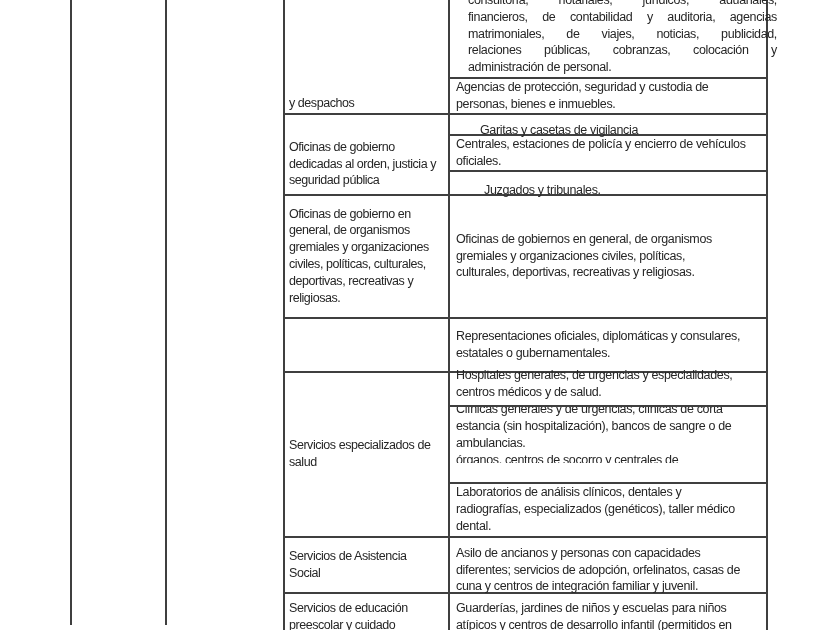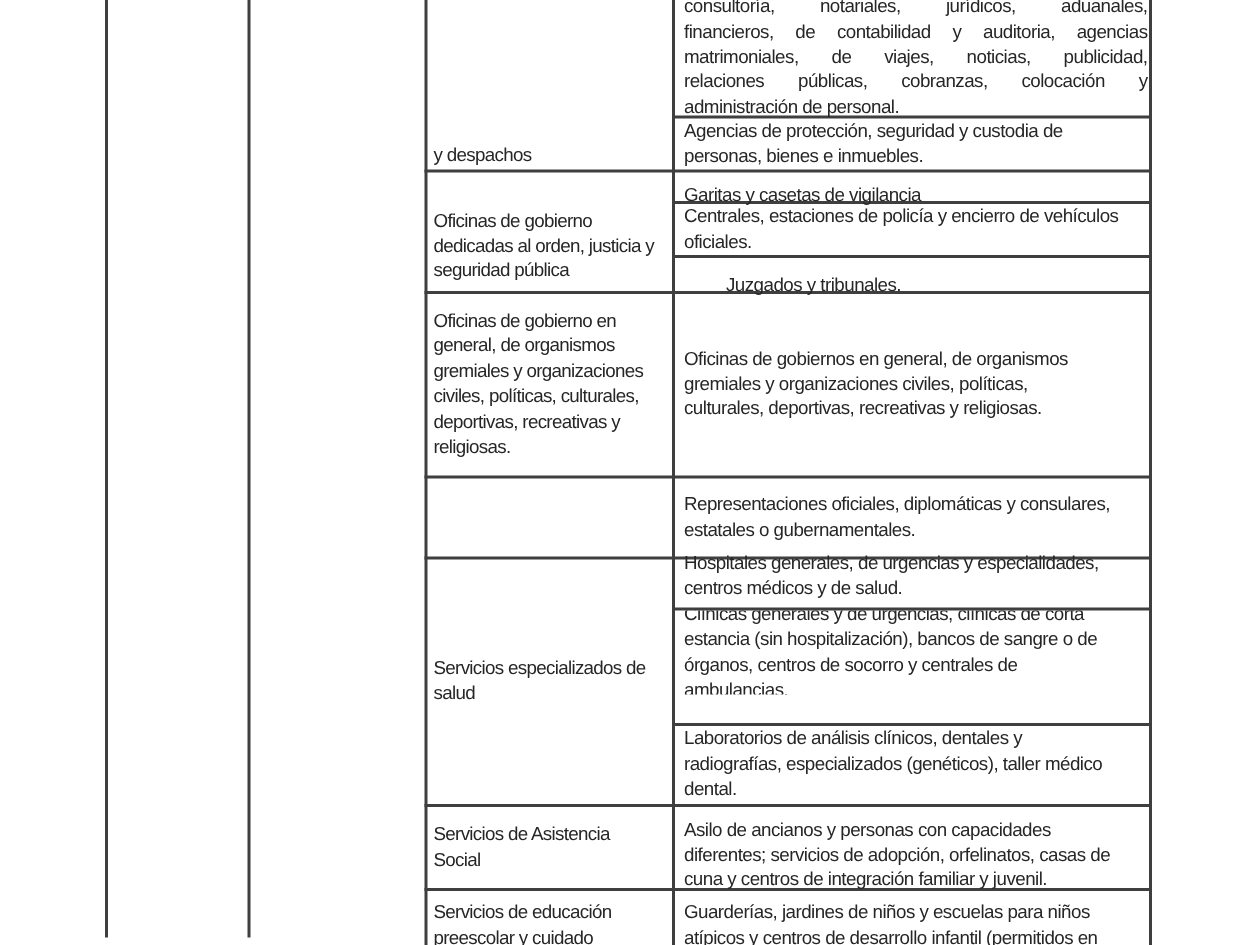--- a/index.html
+++ b/index.html
@@ -15,21 +15,21 @@
   .hline{position:absolute;height:1.5px;background:#3f3f3f;}
   .cell{
     position:absolute;
     display:flex;flex-direction:column;justify-content:center;
     overflow:hidden;
     font-size:12.5px;line-height:16.8px;
   }
   .cat{left:284px;width:160px;padding-left:5px;letter-spacing:-0.45px;}
   .desc{left:450px;width:309px;padding-left:6px;padding-right:2px;letter-spacing:-0.35px;}
   .v-top{justify-content:flex-end;}
-  .v-end{padding-bottom:11px;}
+  .v-end{justify-content:flex-end;padding-bottom:11px;margin-left:12px;}
   .pt1{padding-top:1px;}
   .pt4{padding-top:4px;}
   .ln{white-space:nowrap;}
   .justify .ln{text-align:justify;text-align-last:justify;}
   .justify .ln:last-child{text-align:left;text-align-last:left;}
 </style>
 </head>
 <body>
 
 <div id="page">
@@ -86,21 +86,21 @@
       <div class="ln">consultoría, notariales, jurídicos, aduanales,</div>
       <div class="ln">financieros, de contabilidad y auditoria, agencias</div>
       <div class="ln">matrimoniales, de viajes, noticias, publicidad,</div>
       <div class="ln">relaciones públicas, cobranzas, colocación y</div>
       <div class="ln">administración de personal.</div>
     </div>
   <div class="cell desc" style="top:79px;height:33px;">
       <div class="ln">Agencias de protección, seguridad y custodia de</div>
       <div class="ln">personas, bienes e inmuebles.</div>
     </div>
-  <div class="cell desc" style="top:115px;height:30px;">
+  <div class="cell desc" style="top:115px;height:30px;margin-left:24px;">
       <div class="ln">Garitas y casetas de vigilancia</div>
     </div>
   <div class="cell desc" style="top:136px;height:33px;">
       <div class="ln">Centrales, estaciones de policía y encierro de vehículos</div>
       <div class="ln">oficiales.</div>
     </div>
   <div class="cell desc" style="top:172px;height:36px;padding-left:34px;">
       <div class="ln">Juzgados y tribunales.</div>
     </div>
   <div class="cell desc" style="top:196px;height:120px;">
@@ -112,22 +112,22 @@
       <div class="ln">Representaciones oficiales, diplomáticas y consulares,</div>
       <div class="ln">estatales o gubernamentales.</div>
     </div>
   <div class="cell desc" style="top:368px;height:31px;">
       <div class="ln">Hospitales generales, de urgencias y especialidades,</div>
       <div class="ln">centros médicos y de salud.</div>
     </div>
   <div class="cell desc" style="top:407px;height:56px;">
       <div class="ln">Clínicas generales y de urgencias, clínicas de corta</div>
       <div class="ln">estancia (sin hospitalización), bancos de sangre o de</div>
+      <div class="ln">ambulancias.</div>
       <div class="ln">órganos, centros de socorro y centrales de</div>
-      <div class="ln">ambulancias.</div>
     </div>
   <div class="cell desc" style="top:484px;height:51px;">
       <div class="ln">Laboratorios de análisis clínicos, dentales y</div>
       <div class="ln">radiografías, especializados (genéticos), taller médico</div>
       <div class="ln">dental.</div>
     </div>
   <div class="cell desc" style="top:538px;height:64px;">
       <div class="ln">Asilo de ancianos y personas con capacidades</div>
       <div class="ln">diferentes; servicios de adopción, orfelinatos, casas de</div>
       <div class="ln">cuna y centros de integración familiar y juvenil.</div>

